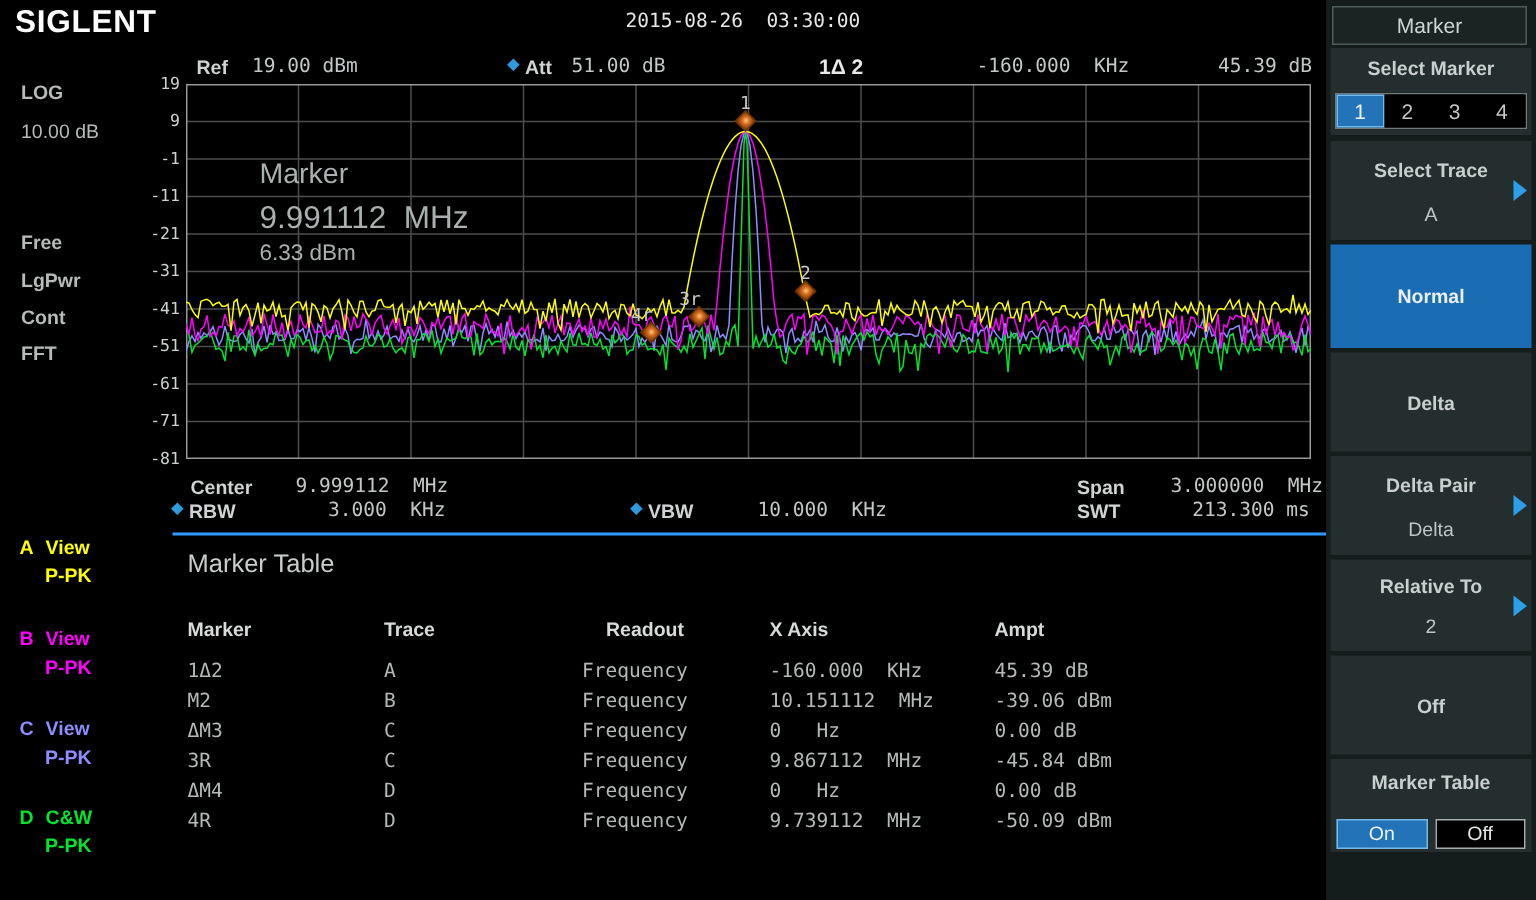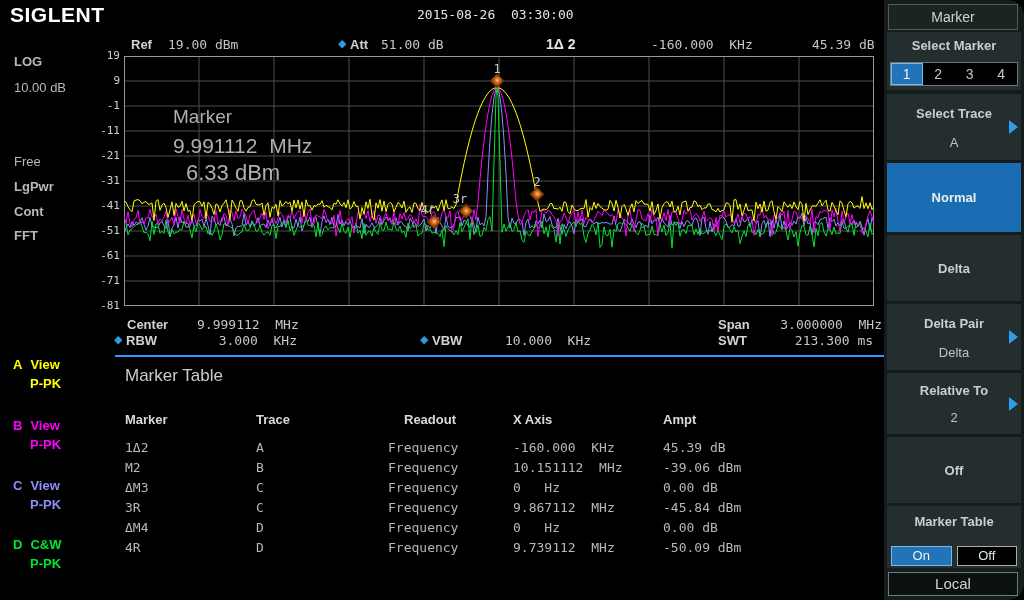--- a/index.html
+++ b/index.html
@@ -1,17 +1,17 @@
 <!DOCTYPE html>
 <html><head>
 <meta charset="utf-8">
 <style>
   html,body{margin:0;padding:0;background:#000;}
   #screen{position:relative;width:1024px;height:600px;background:#000;overflow:hidden;
-          font-family:"Liberation Sans",sans-serif;border-radius:16px;}
+          font-family:"Liberation Sans",sans-serif;}
   .abs{position:absolute;text-align:right;}
   .pre{white-space:pre;}
   .lbl{font-weight:bold;color:#cfd3d3;font-size:13px;white-space:pre;}
   .val{color:#c3c7c7;font-size:13px;font-family:"DejaVu Sans Mono",monospace;white-space:pre;}
   .diamond{color:#2f9bdf;font-size:11px;line-height:11px;}
   
   #topbar{position:absolute;left:0;top:0;width:884px;height:28px;background:#000;}
   #logo{position:absolute;left:10px;top:3px;font-weight:bold;font-size:21px;color:#ffffff;letter-spacing:0.5px;}
   #datetime{position:absolute;left:417px;top:7px;font-size:13px;color:#e6e6e6;
             font-family:"DejaVu Sans Mono",monospace;white-space:pre;}
@@ -53,21 +53,21 @@
   <span class="abs diamond" style="left:338px;top:38px">◆</span>
   <span class="abs lbl" style="left:350px;top:37px">Att</span>
   <span class="abs val" style="left:381px;top:37px">51.00 dB</span>
   <span class="abs pre" style="left:546px;top:36px;font-weight:bold;font-size:14px;color:#e8e8e8">1Δ 2</span>
   <span class="abs val" style="left:651px;top:37px">-160.000  KHz</span>
   <span class="abs val" style="left:812px;top:37px">45.39 dB</span>
 
   <span class="abs" style="left:14px;top:54px;font-weight:bold;font-size:13px;color:#b6baba">LOG</span>
   <span class="abs" style="left:14px;top:80px;font-size:13px;color:#b6baba">10.00 dB</span>
   <div id="status-items">
-      <span style="position: absolute; left: 14px; top: 154px; font-weight: normal; font-size: 13px; color: rgb(182, 186, 186);">Free</span>
+      <span style="position: absolute; left: 14px; top: 154px; font-weight: bold; font-size: 13px; color: rgb(182, 186, 186);">Free</span>
       <span style="position: absolute; left: 14px; top: 179px; font-weight: bold; font-size: 13px; color: rgb(182, 186, 186);">LgPwr</span>
       <span style="position: absolute; left: 14px; top: 204px; font-weight: bold; font-size: 13px; color: rgb(182, 186, 186);">Cont</span>
       <span style="position: absolute; left: 14px; top: 228px; font-weight: bold; font-size: 13px; color: rgb(182, 186, 186);">FFT</span>
     </div>
   <div id="trace-legend">
       <div style="position: absolute; left: 13px; top: 357px; font-size: 13px; font-weight: bold; color: rgb(255, 255, 0);"><span>A</span><span style="margin-left: 8px;">View</span></div>
       <div style="position: absolute; left: 30px; top: 376px; font-size: 13px; font-weight: bold; color: rgb(255, 255, 0);">P-PK</div>
       <div style="position: absolute; left: 13px; top: 418px; font-size: 13px; font-weight: bold; color: rgb(255, 0, 255);"><span>B</span><span style="margin-left: 8px;">View</span></div>
       <div style="position: absolute; left: 30px; top: 437px; font-size: 13px; font-weight: bold; color: rgb(255, 0, 255);">P-PK</div>
       <div style="position: absolute; left: 13px; top: 478px; font-size: 13px; font-weight: bold; color: rgb(141, 141, 255);"><span>C</span><span style="margin-left: 8px;">View</span></div>
@@ -139,21 +139,21 @@
           </g>
           <text x="336.0" y="147.1" fill="#c9c9c9" font-size="12" font-family="DejaVu Sans Mono, monospace" text-anchor="middle">3r</text>
           <g transform="translate(310.0,165.7)">
             <rect x="-4.8" y="-4.8" width="9.6" height="9.6" transform="rotate(45)" fill="url(#mgrad)" stroke="#6b3302" stroke-width="1"></rect>
           </g>
           <text x="304.0" y="157.7" fill="#c9c9c9" font-size="12" font-family="DejaVu Sans Mono, monospace" text-anchor="middle">4r</text>
         </g>
     </svg>
     <span class="readout" style="left:49px;top:50px;font-size:19px">Marker</span>
     <span class="readout" style="left:49px;top:78px;font-size:21px">9.991112  MHz</span>
-    <span class="readout" style="left:62px;top:104px;font-size:22px">6.33 dBm</span>
+    <span class="readout" style="left:49px;top:104px;font-size:15px">6.33 dBm</span>
   </div>
 
   <span class="abs lbl" style="left:127px;top:317px">Center</span>
   <span class="abs val" style="left:197px;top:317px;width:100px;text-align:right">9.999112  MHz</span>
   <span class="abs lbl" style="left:718px;top:317px">Span</span>
   <span class="abs val" style="left:756px;top:317px;width:126px;text-align:right">3.000000  MHz</span>
   <span class="abs diamond" style="left:114px;top:334px">◆</span>
   <span class="abs lbl" style="left:126px;top:333px">RBW</span>
   <span class="abs val" style="left:197px;top:333px;width:100px;text-align:right">3.000  KHz</span>
   <span class="abs diamond" style="left:420px;top:334px">◆</span>
@@ -249,16 +249,15 @@
     </div>
 
     <div class="sb-btn" style="top:506px;height:62px">
       <div class="sb-label" style="margin-top:8px">Marker Table</div>
       <div id="mt-toggle">
           <div style="flex: 1 1 0%; text-align: center; font-size: 13px; line-height: 18px; height: 18px; background: rgb(34, 115, 184); border: 1px solid rgb(116, 185, 232); color: rgb(238, 242, 244);">On</div>
           <div style="flex: 1 1 0%; text-align: center; font-size: 13px; line-height: 18px; height: 18px; background: rgb(0, 0, 0); border: 1px solid rgb(167, 173, 173); color: rgb(228, 232, 232);">Off</div>
         </div>
     </div>
 
-    <div id="btn-local">Local</div>
   </div>
 
 </div>
 
 </body></html>

